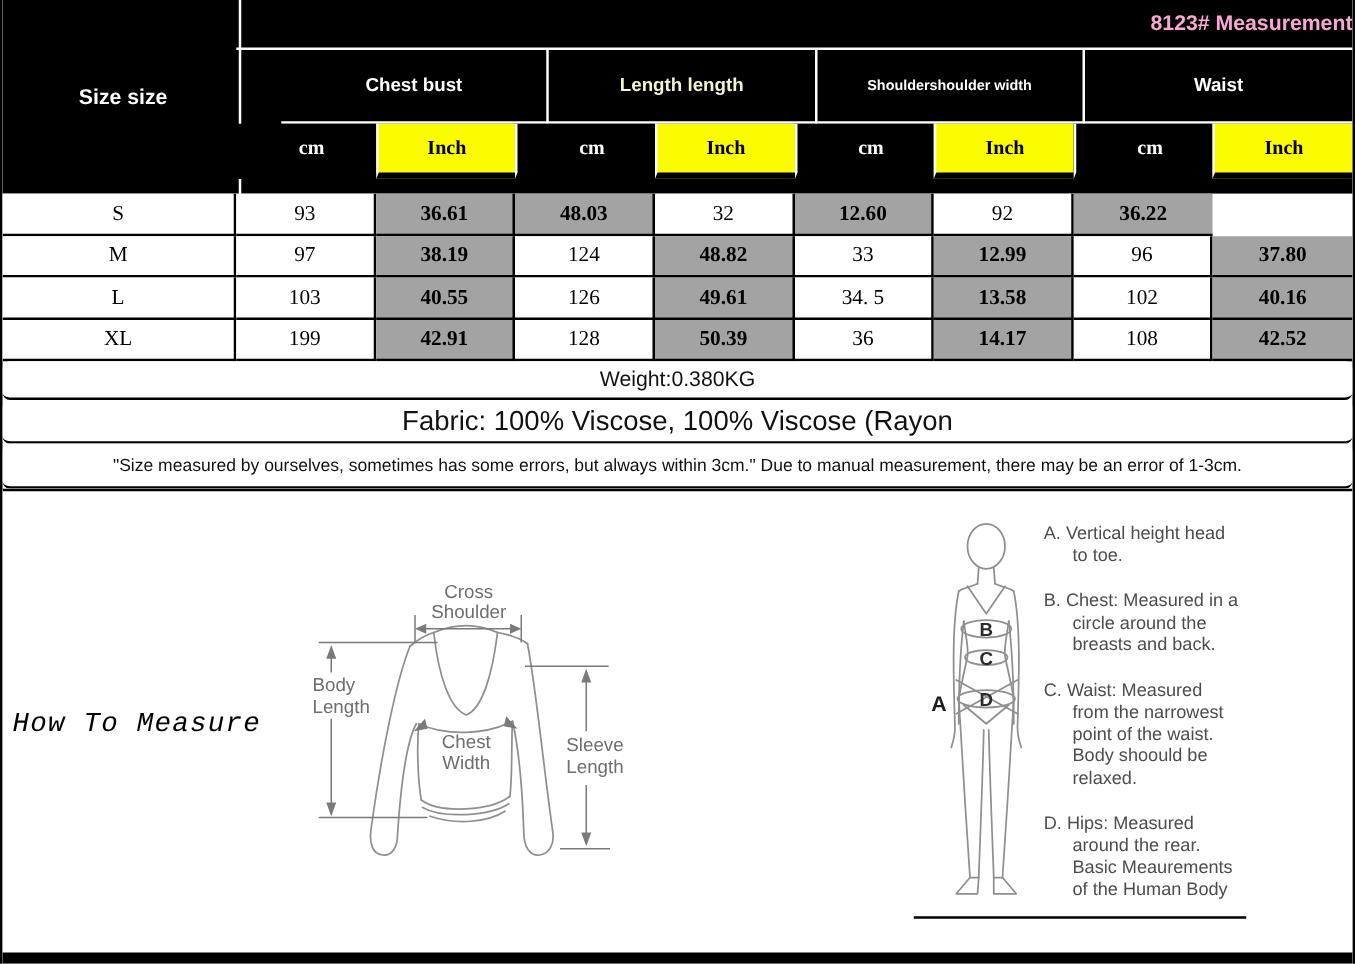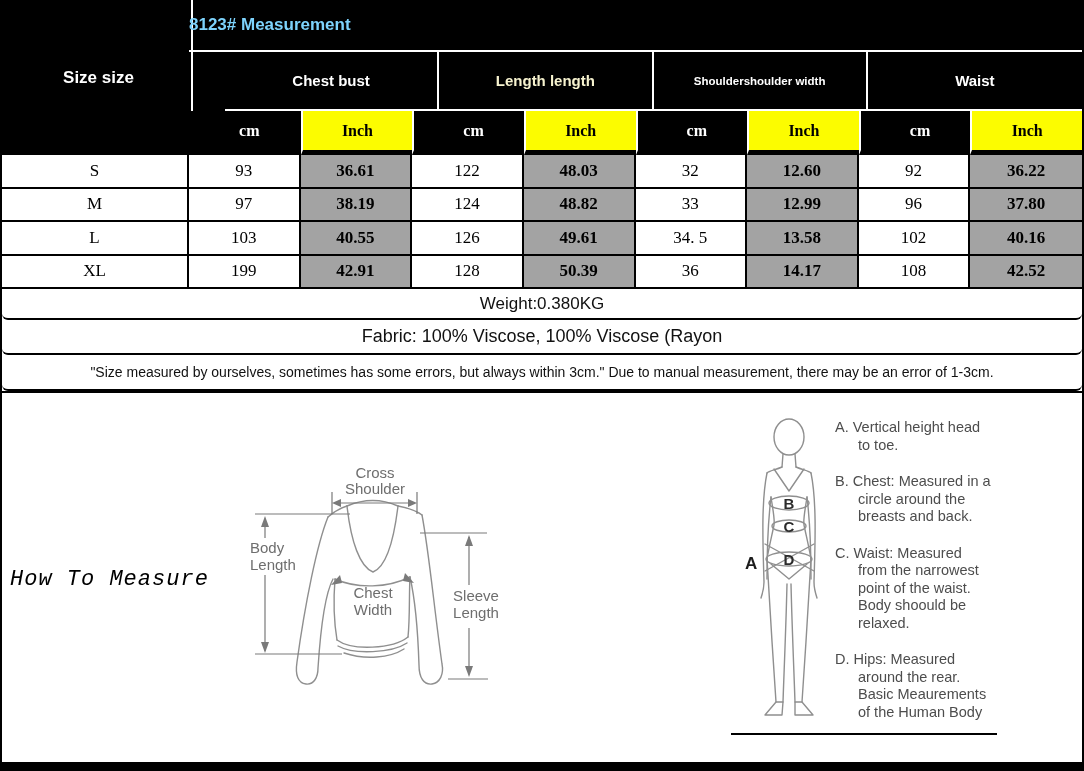--- a/index.html
+++ b/index.html
@@ -11,22 +11,22 @@
   }
   
   .hdr{ position:absolute; left:0; top:0; width:1080px; height:155px; background:#000; }
   .size-cell{
     position:absolute; left:4px; top:0; width:187px; height:155px;
     border-right:2px solid #fff; display:flex; align-items:center; justify-content:center;
     color:#fff; font-size:17px; font-weight:600;
   }
   .hdr-right{ position:absolute; left:187px; top:0; right:0; height:155px; }
   .title-cell{
-    height:52px; border-bottom:2px solid #fff; display:flex; align-items:center; justify-content:flex-start;
-    color:#7dd3fc; font-size:17px; font-weight:700;
+    height:40px; border-bottom:2px solid #fff; display:flex; align-items:center; justify-content:flex-end;
+    color:#f9a8d4; font-size:17px; font-weight:700;
   }
   .group-row{ height:59px; display:grid; grid-template-columns:repeat(4,1fr);margin-left:36px; }
   .group-cell{
     border-right:2px solid #fff; border-bottom:2px solid #fff;
     display:flex; align-items:center; justify-content:center;
     color:#fff; font-size:15px; font-weight:700;
   }
   .group-cell:last-child{ border-right:none; }
   .group-cell.small{ font-size:11.5px; }
   .group-cell.tint{ color:#f7f3cf; }
@@ -48,21 +48,21 @@
     font-family:"Liberation Serif", serif; font-size:17px; color:#000; background:#fff;
   }
   .dcell.last{ border-right:none; }
   .dcell.y{ background:#a3a3a3; font-weight:700; }
   
   .inforow{
     position:absolute; left:0; width:1080px; background:#fff; border-bottom:2px solid #000;
     display:flex; align-items:center; justify-content:center; color:#111;border-radius:6px;
   }
   .row-weight{ top:289px; height:31px; font-size:17px; }
-  .row-fabric{ top:320px; height:35px; font-size:18px; }
+  .row-fabric{ top:320px; height:35px; font-size:22px; }
   .row-disclaimer{ top:355px; height:36px; font-size:14px; }
   
   .measure{ position:absolute; left:0; top:391px; width:1080px; height:371px; background:#fff; border-top:2px solid #000; }
   .howto{
     position:absolute; left:8px; top:174px;
     font-family:"Liberation Mono", monospace; font-size:22px; color:#000; letter-spacing:1px; white-space:nowrap;font-style:italic;
   }
   .garment-svg{ position:absolute; left:215px; top:29px; }
   .figure-svg{ position:absolute; left:735px; top:14px; }
   .instr-block{ position:absolute; left:833px; top:26px; width:176px; }
@@ -134,21 +134,20 @@
           </div>
       </div>
     </div>
   </div>
 
   <div class="datagrid">
     <div class="drow">
       <div class="dcell">S</div>
       <div class="dcell">93</div>
       <div class="dcell y">36.61</div>
-      <div class="dcell">122</div>
       <div class="dcell y">48.03</div>
       <div class="dcell">32</div>
       <div class="dcell y">12.60</div>
       <div class="dcell">92</div>
       <div class="dcell y last">36.22</div>
     </div>
     <div class="drow">
       <div class="dcell">M</div>
       <div class="dcell">97</div>
       <div class="dcell y">38.19</div>

